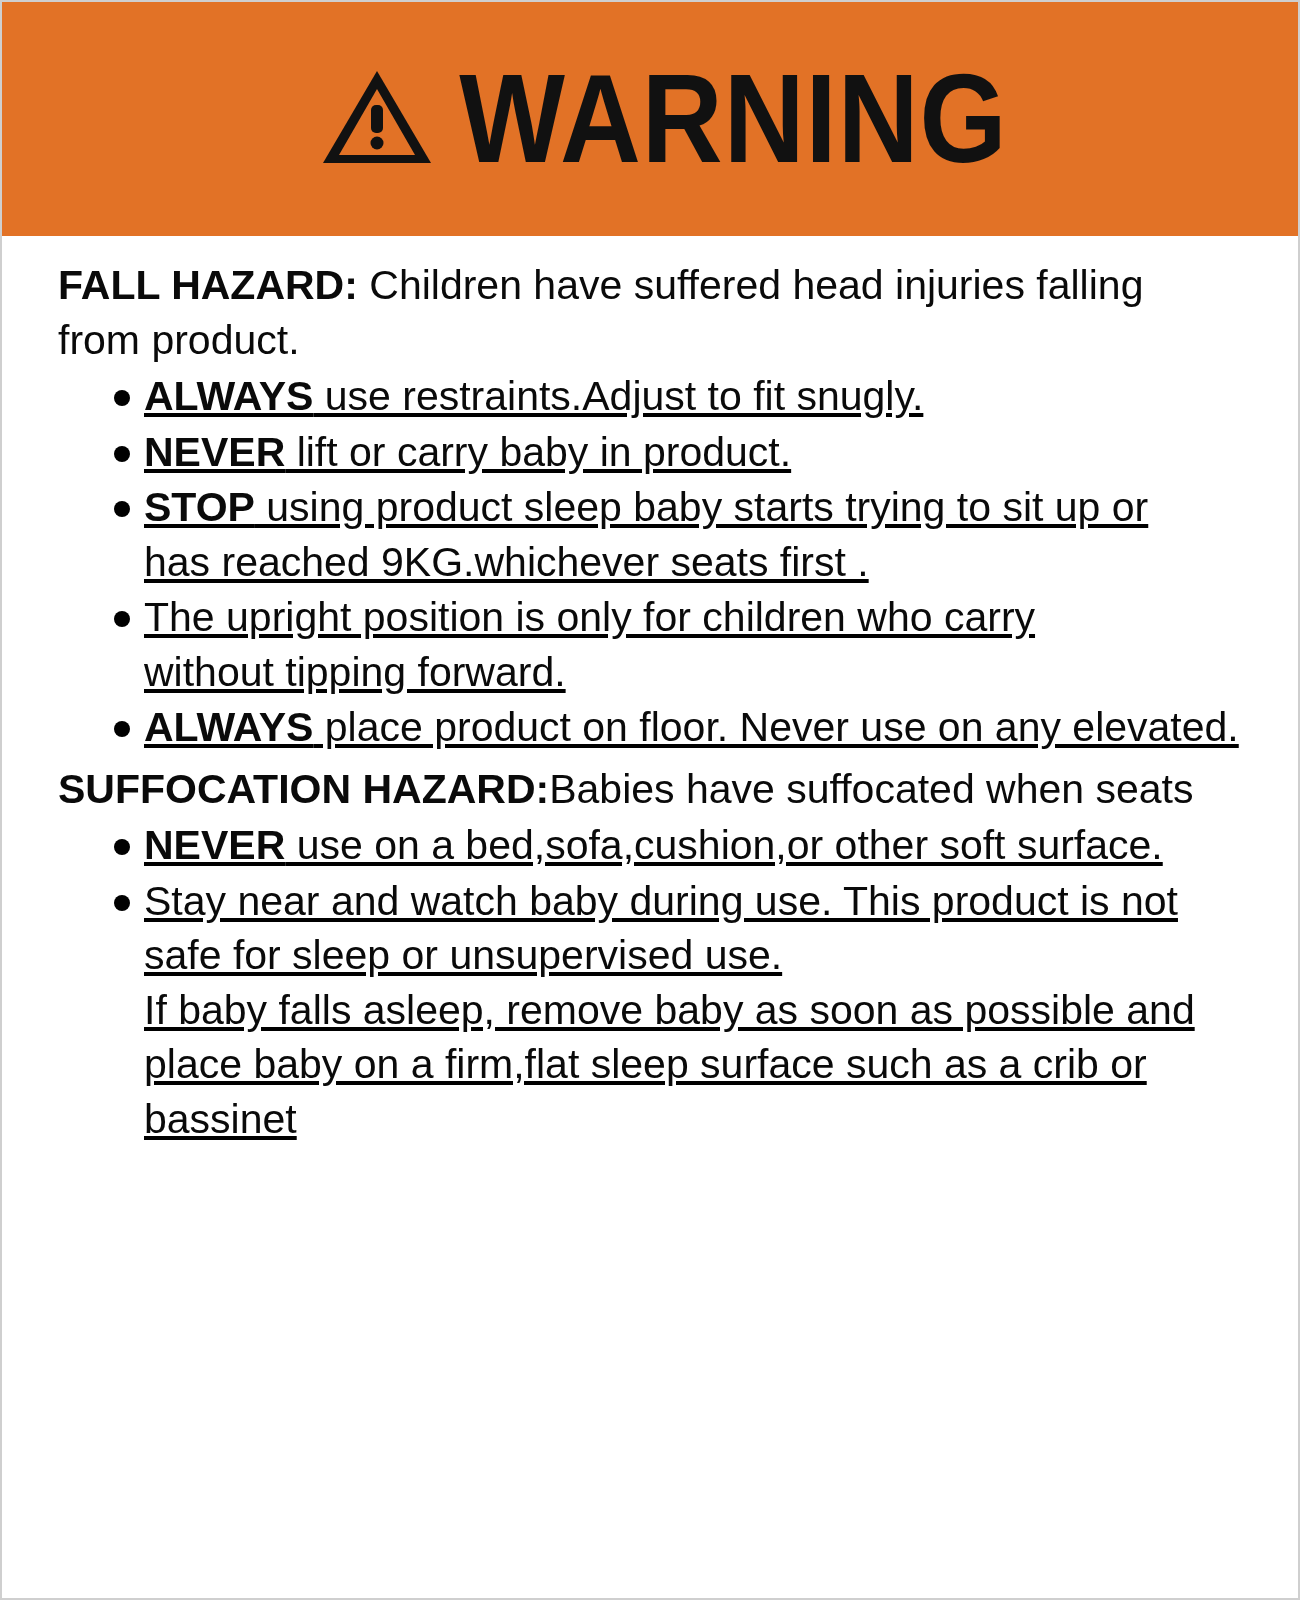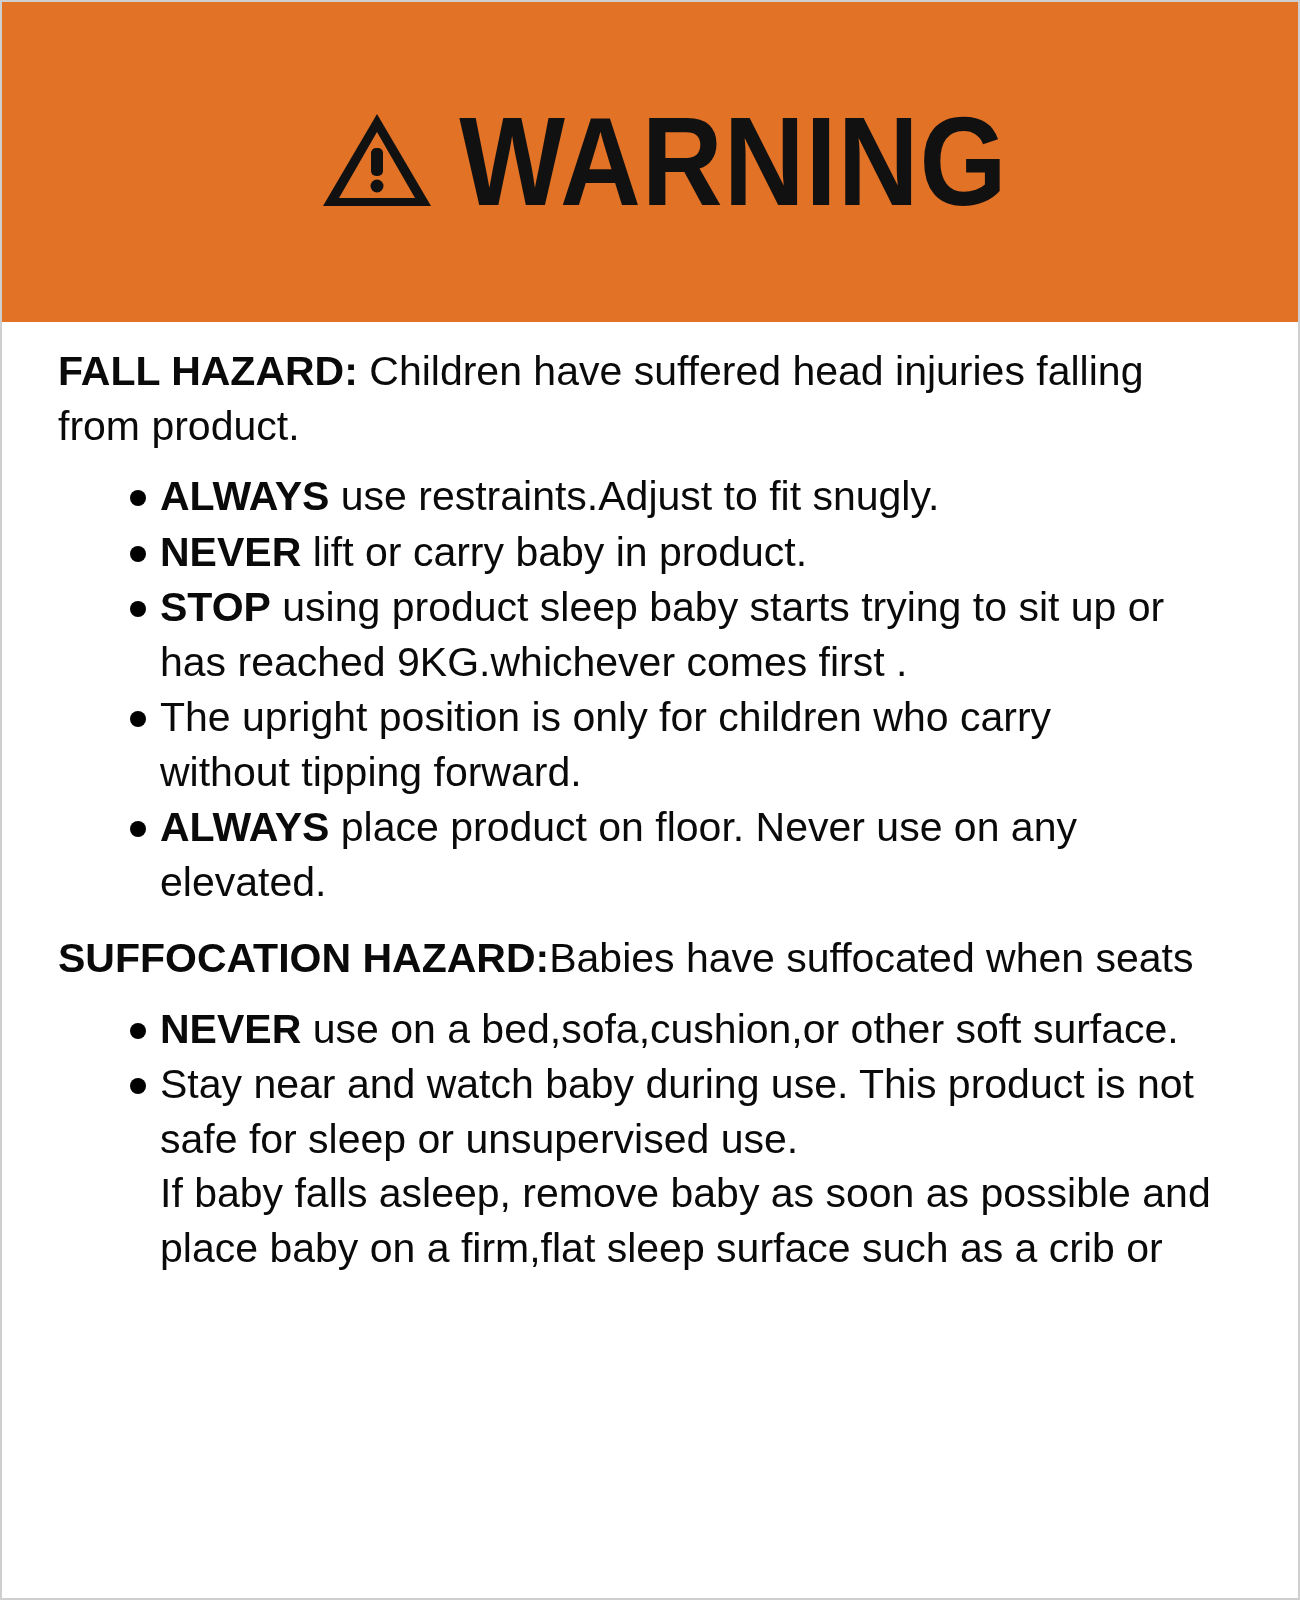--- a/index.html
+++ b/index.html
@@ -20,21 +20,21 @@
     width: 1300px;
     height: 1600px;
     box-sizing: border-box;
     border: 2px solid #cfcfcf;
     background: #ffffff;
   }
 
   
   .banner {
     background: #e27226;
-    height: 320px;
+    height: 234px;
     display: flex;
     align-items: center;
     justify-content: center;
     gap: 26px;
     padding-left: 29px;
   }
   .warn-triangle {
     display: block;
   }
   .banner-title {
@@ -58,22 +58,23 @@
     line-height: 1.33;
     color: #0a0a0a;
     margin: 0 0 2px 0;
   }
   .para .lead {
     font-weight: bold;
   }
 
   .bullets {
     list-style: none;
-    margin: 16px;
+    margin: 0;
     padding: 0;
+    text-decoration: underline;
   }
   .bullets li {
     position: relative;
     font-size: 41px;
     line-height: 1.33;
     color: #0a0a0a;
     padding-left: 86px;
     margin: 0 0 1px 0;
   }
   .bullets li .dot {
@@ -125,21 +126,21 @@
         <span class="dot"></span>
         <span class="kw">ALWAYS</span><span> use restraints.Adjust to fit snugly.</span>
       </li>
       <li>
         <span class="dot"></span>
         <span class="kw">NEVER</span><span> lift or carry baby in product.</span>
       </li>
       <li>
         <span class="dot"></span>
         <span class="kw">STOP</span><span> using product sleep baby starts trying to sit up or</span>
-        <span class="sub-line">has reached 9KG.whichever comes first .</span>
+        <span class="sub-line">has reached 9KG.whichever seats first .</span>
       </li>
       <li>
         <span class="dot"></span>
         <span>The upright position is only for children who carry</span>
         <span class="sub-line">without tipping forward.</span>
       </li>
       <li>
         <span class="dot"></span>
         <span class="kw">ALWAYS</span><span> place product on floor. Never use on any elevated.</span>
       </li>
@@ -155,17 +156,18 @@
       <li>
         <span class="dot"></span>
         <span class="kw">NEVER</span><span> use on a bed,sofa,cushion,or other soft surface.</span>
       </li>
       <li>
         <span class="dot"></span>
         <span>Stay near and watch baby during use. This product is not</span>
         <span class="sub-line">safe for sleep or unsupervised use.</span>
         <span class="sub-line">If baby falls asleep, remove baby as soon as possible  and</span>
         <span class="sub-line">place baby on a firm,flat sleep surface such as  a crib or</span>
+        <span class="sub-line">bassinet</span>
       </li>
     </ul>
 
   </div>
 </div>
 
 </body></html>

